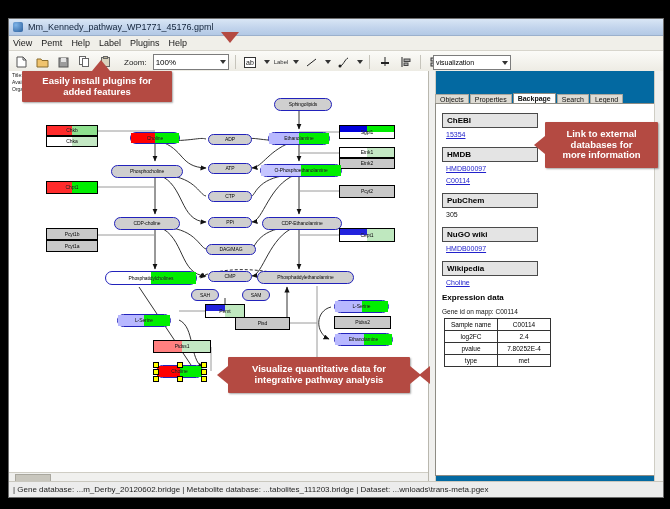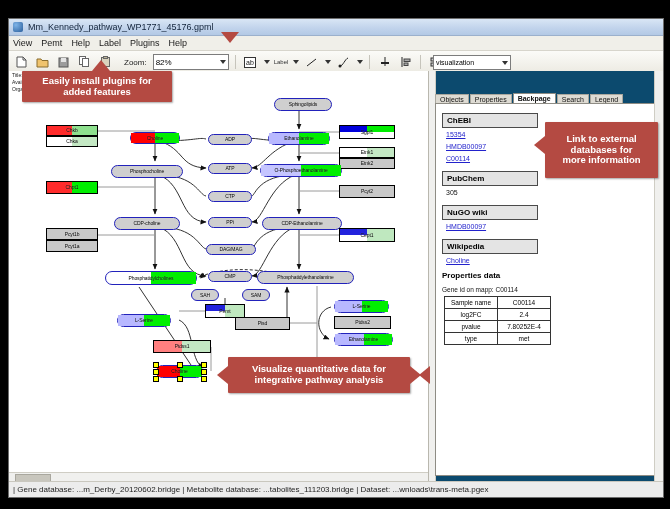--- a/index.html
+++ b/index.html
@@ -28,21 +28,21 @@
   .zoom-combo{width:70px;height:14px;background:#fff;border:1px solid #7c7c7c;
               display:flex;align-items:center;justify-content:space-between;padding:0 2px;font-size:8px;}
   .caret{width:0;height:0;border-left:3px solid transparent;border-right:3px solid transparent;
          border-top:4px solid #333;}
   .drop-mini{width:0;height:0;border-left:3px solid transparent;border-right:3px solid transparent;
          border-top:4px solid #333;margin-left:1px;}
 
   
   .body{position:absolute;left:0;top:52px;right:0;bottom:15px;display:flex;}
   .canvas-wrap{position:relative;width:419px;background:#fff;border-right:1px solid #b9b7ae;overflow:hidden;}
-  .side{position:relative;flex:1;background:#0c4a6e;}
+  .side{position:relative;flex:1;background:#0369a1;}
 
   .statusbar{position:absolute;left:0;right:0;bottom:0;height:15px;background:#ececec;
              border-top:1px solid #c9c7be;display:flex;align-items:center;}
   .statusbar .st{font-size:8px;color:#1c1c1c;padding-left:4px;white-space:nowrap;}
 
   
   .hscroll{position:absolute;left:0;right:0;bottom:0;height:9px;background:#f0f0ee;border-top:1px solid #cfcdc4;}
   .hscroll i{position:absolute;left:6px;top:1px;width:34px;height:7px;background:#c8c6bd;border:1px solid #a9a79e;}
 
   
@@ -149,21 +149,21 @@
           </svg>
       </div>
       <div class="tb-ico">
         <svg width="10" height="12" viewBox="0 0 10 12">
             <rect x="0.5" y="1.5" width="8" height="9" fill="#d9d2bd" stroke="#666"></rect>
             <rect x="2.5" y="0.5" width="4" height="2" fill="#bdb59c" stroke="#666"></rect>
           </svg>
       </div>
       <span class="zoom-lbl">Zoom:</span>
       <div class="zoom-combo">
-        <span>82%</span>
+        <span>100%</span>
         <span class="caret"></span>
       </div>
       <div class="tb-sep"></div>
       <div class="tb-ico">
         <svg width="12" height="11" viewBox="0 0 12 11">
             <rect x="0.5" y="0.5" width="11" height="10" fill="#fff" stroke="#333"></rect>
             <text x="6" y="8" font-size="7" text-anchor="middle" fill="#111" font-family="Liberation Sans">ab</text>
           </svg>
       </div>
       <span class="drop-mini"></span>
@@ -476,20 +476,21 @@
         </div>
 
         <div class="panel">
 
           <div class="dbblk">
             <div class="dbhdr">ChEBI</div>
             <a class="dblink" href="#">15354</a>
           </div>
 
           <div class="dbblk">
+            <div class="dbhdr">HMDB</div>
             <a class="dblink" href="#">HMDB00097</a>
           </div>
 
           <div class="dbblk">
             <a class="dblink" href="#">C00114</a>
           </div>
 
           <div class="dbblk">
             <div class="dbhdr">PubChem</div>
             <span class="dbval">305</span>
@@ -498,21 +499,21 @@
           <div class="dbblk">
             <div class="dbhdr">NuGO wiki</div>
             <a class="dblink" href="#">HMDB00097</a>
           </div>
 
           <div class="dbblk">
             <div class="dbhdr">Wikipedia</div>
             <a class="dblink" href="#">Choline</a>
           </div>
 
-          <div class="exph">Properties data</div>
+          <div class="exph">Expression data</div>
           <div class="genid">Gene id on mapp: C00114</div>
 
           <table class="ed">
             <tbody>
                 <tr>
               <td>Sample name</td>
               <td>C00114</td>
             </tr>
             <tr>
               <td>log2FC</td>
@@ -537,21 +538,21 @@
       <span class="st">| Gene database: ...m_Derby_20120602.bridge | Metabolite database: ...tabolites_111203.bridge | Dataset: ...wnloads\trans-meta.pgex</span>
     </div>
   </div>
 
   <div class="arw down" style="left:221px;top:32px;"></div>
 
   <div class="callout" style="left:22px;top:71px;width:150px;height:31px;font-size:9.5px;white-space:pre-line;">Easily install plugins for
 added features</div>
   <div class="arw up" style="left:92px;top:60px;"></div>
 
-  <div class="callout" style="left:545px;top:122px;width:113px;height:56px;font-size:9.5px;white-space:pre-line;">Link  to external
+  <div class="callout" style="left:545px;top:122px;width:113px;height:46px;font-size:9.5px;white-space:pre-line;">Link  to external
 databases  for
 more information</div>
   <div class="arw left" style="left:534px;top:136px;"></div>
 
   <div class="callout" style="left:228px;top:357px;width:182px;height:36px;font-size:9.5px;white-space:pre-line;">Visualize quantitative data  for
 integrative pathway analysis</div>
   <div class="arw left" style="left:217px;top:366px;"></div>
   <div class="arw right" style="left:410px;top:366px;"></div>
   <div class="arw left" style="left:419px;top:366px;"></div>
 

